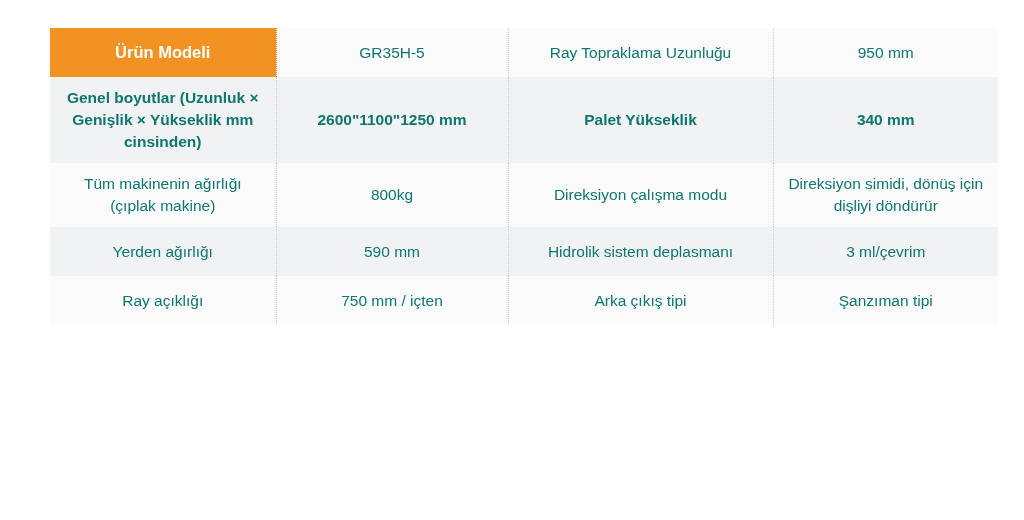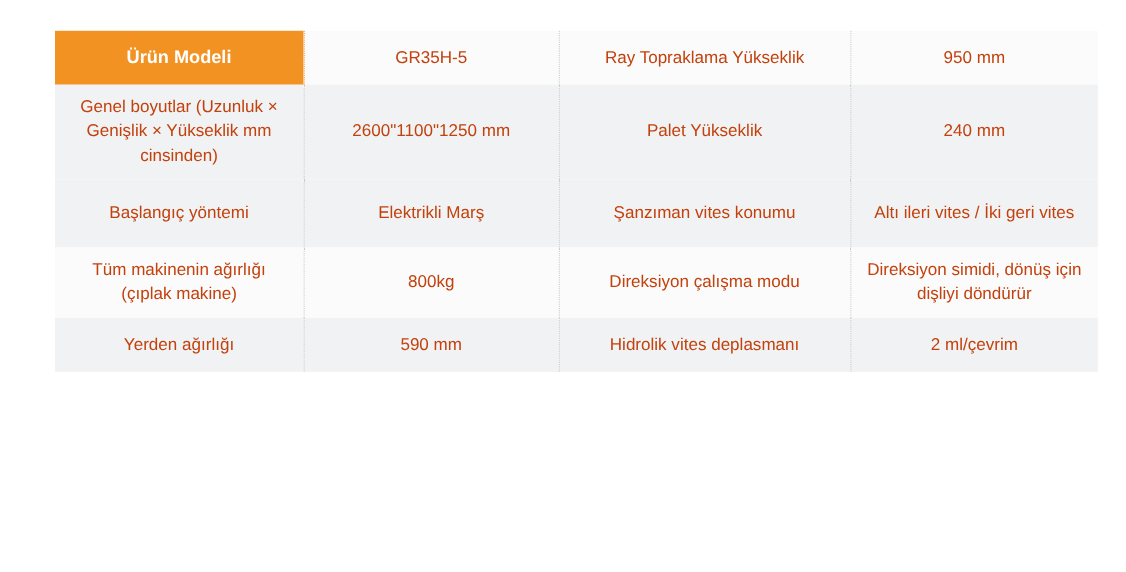--- a/index.html
+++ b/index.html
@@ -27,21 +27,21 @@
     table-layout: fixed;
   }
   table.spec-table col.c1 { width: 226px; }
   table.spec-table col.c2 { width: 232px; }
   table.spec-table col.c3 { width: 265px; }
   table.spec-table col.c4 { width: 225px; }
 
   table.spec-table td {
     text-align: center;
     vertical-align: middle;
-    color: #c2410c;
+    color: #0f766e;
     font-size: 15.5px;
     line-height: 1.42;
     padding: 10px 14px;
     box-sizing: border-box;
     border-right: 1px dotted #c9cdd1;
   }
   table.spec-table td.last {
     border-right: none;
     text-align: center;
   }
@@ -53,20 +53,21 @@
   }
   table.spec-table tr.r0 td.head {
     background: #f29222;
     color: #ffffff;
     font-weight: bold;
     font-size: 16.5px;
     border-right: 1px dotted #f29222;
   }
   td.tall {
     height: 74px;
+    font-weight: bold;
   }
   td.mid {
     height: 62px;
   }
   td.short {
     height: 49px;
   }
   .big {
     font-size: 18px;
     color: #5c6166;
@@ -80,44 +81,44 @@
     <colgroup>
       <col class="c1">
         <col class="c2">
         <col class="c3">
         <col class="c4">
     </colgroup>
     <tbody>
       <tr class="even r0">
         <td class="head short">Ürün Modeli</td>
         <td class="short big">GR35H-5</td>
-        <td class="short">Ray Topraklama Yükseklik</td>
+        <td class="short">Ray Topraklama Uzunluğu</td>
         <td class="short last">950 mm</td>
       </tr>
       <tr class="odd">
         <td class="tall">Genel boyutlar
 (Uzunluk × Genişlik × Yükseklik mm cinsinden)</td>
         <td class="tall big">2600"1100"1250 mm</td>
         <td class="tall">Palet Yükseklik</td>
-        <td class="tall last">240 mm</td>
-      </tr>
-      <tr class="odd">
-        <td class="mid">Başlangıç yöntemi</td>
-        <td class="mid big">Elektrikli Marş</td>
-        <td class="mid">Şanzıman vites konumu</td>
-        <td class="mid last">Altı ileri vites / İki geri vites</td>
+        <td class="tall last">340 mm</td>
       </tr>
       <tr class="even">
         <td class="mid">Tüm makinenin ağırlığı
 (çıplak makine)</td>
         <td class="mid big">800kg</td>
         <td class="mid">Direksiyon çalışma modu</td>
         <td class="mid last">Direksiyon simidi, dönüş için dişliyi döndürür</td>
       </tr>
       <tr class="odd">
         <td class="short">Yerden ağırlığı</td>
         <td class="short big">590 mm</td>
-        <td class="short">Hidrolik vites deplasmanı</td>
-        <td class="short last">2 ml/çevrim</td>
+        <td class="short">Hidrolik sistem deplasmanı</td>
+        <td class="short last">3 ml/çevrim</td>
+      </tr>
+      <tr class="even">
+        <td class="short">Ray açıklığı</td>
+        <td class="short big">750 mm / içten</td>
+        <td class="short">Arka çıkış tipi</td>
+        <td class="short last">Şanzıman tipi</td>
       </tr>
     </tbody>
   </table>
 </div>
 
 </body></html>

